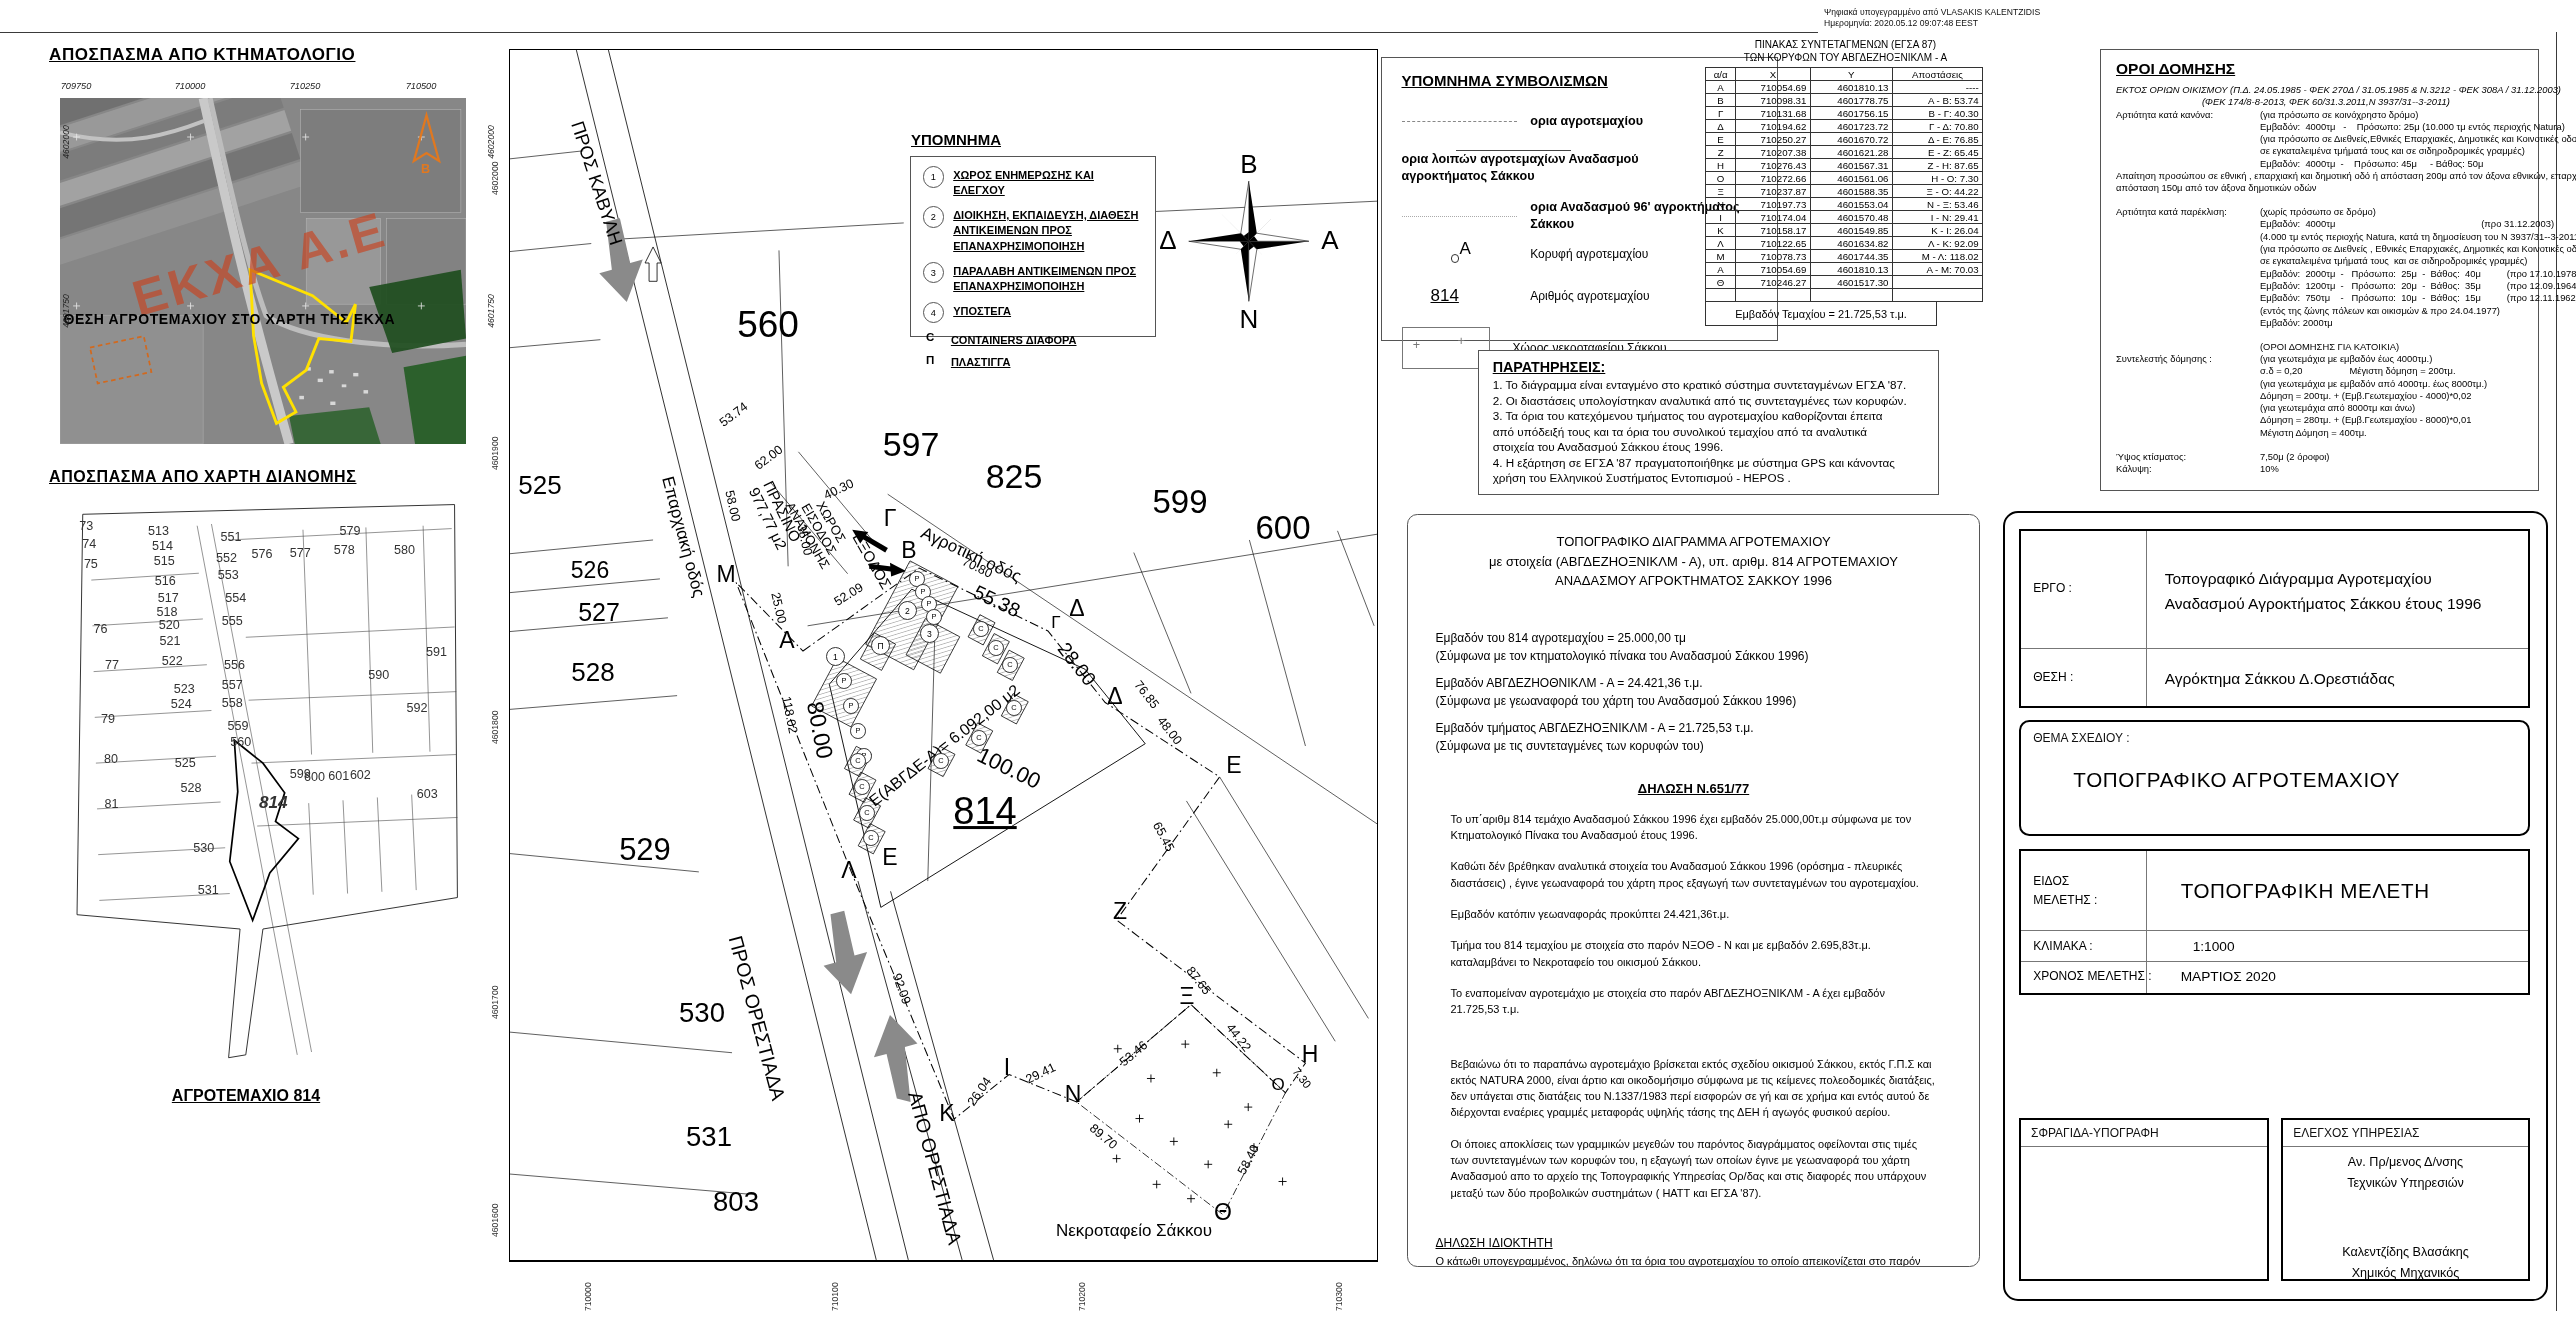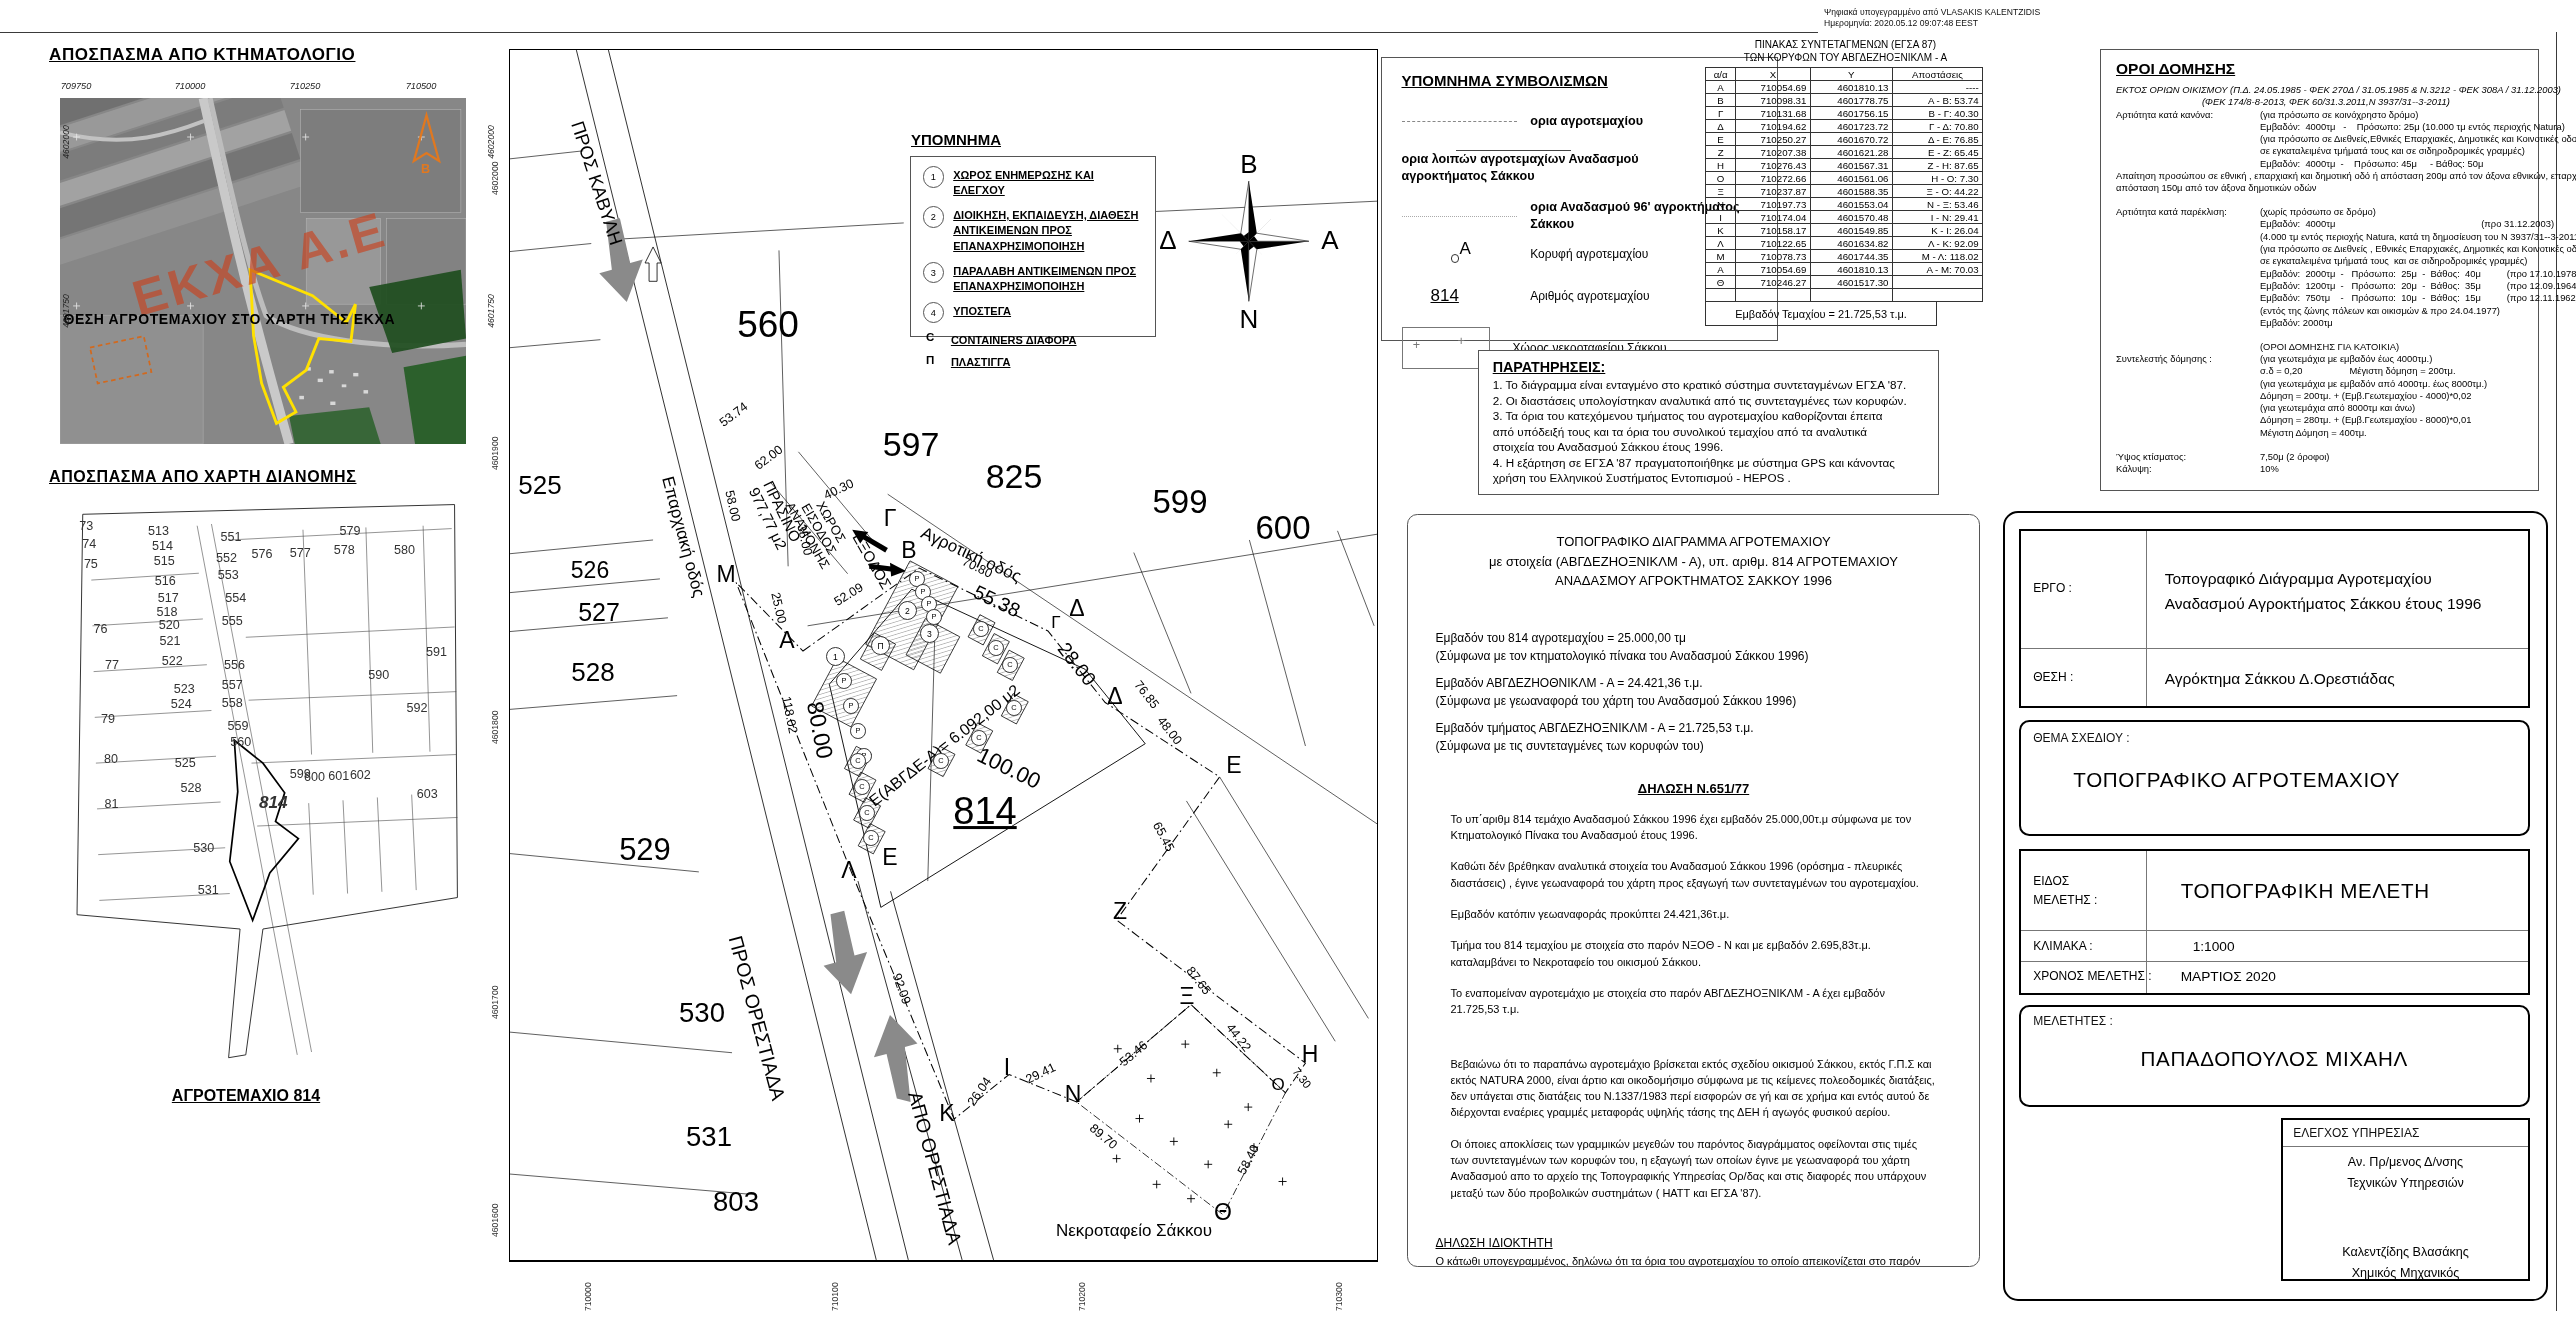--- a/index.html
+++ b/index.html
@@ -754,23 +754,23 @@
       <div class="tb-collbl" style="top:20.6px;white-space:pre-line;line-height:19.5px">ΕΙΔΟΣ
 ΜΕΛΕΤΗΣ :</div>
       <div class="abs big-val" style="left:160px;top:27.5px">ΤΟΠΟΓΡΑΦΙΚΗ ΜΕΛΕΤΗ</div>
       <div class="rule" style="left:0;top:79px;width:507px;border-top:0.9px solid #777"></div>
       <div class="tb-collbl" style="top:88px">ΚΛΙΜΑΚΑ :</div>
       <div class="abs" style="left:172px;top:88px;font-size:13.7px">1:1000</div>
       <div class="rule" style="left:0;top:110px;width:507px;border-top:0.9px solid #777"></div>
       <div class="tb-collbl" style="top:118px">ΧΡΟΝΟΣ ΜΕΛΕΤΗΣ :</div>
       <div class="abs" style="left:160px;top:118px;font-size:13.7px">ΜΑΡΤΙΟΣ 2020</div>
     </div>
-    <div class="tb-rbox" style="left:13.7px;top:492px;width:507px;height:98px">
-      <div class="abs tb-lbl" style="left:12.6px;top:6.9px">ΜΕΛΕΤΗΤΕΣ :</div>
-      <div class="abs big-val ctr" style="left:0;top:40px;width:507px">ΠΑΠΑΔΟΠΟΥΛΟΣ ΜΙΧΑΗΛ</div>
+    <div class="tb-box" style="left:13.7px;top:605px;width:246px;height:159px">
+      <div class="abs tb-lbl" style="left:10.3px;top:5.7px">ΣΦΡΑΓΙΔΑ-ΥΠΟΓΡΑΦΗ</div>
+      <div class="rule" style="left:0;top:26px;width:246px;border-top:0.9px solid #777"></div>
     </div>
     <div class="tb-box" style="left:276px;top:605px;width:245px;height:159px">
       <div class="abs tb-lbl" style="left:10.3px;top:5.7px">ΕΛΕΓΧΟΣ ΥΠΗΡΕΣΙΑΣ</div>
       <div class="rule" style="left:0;top:26px;width:245px;border-top:0.9px solid #777"></div>
       <div id="elx-lines" class="abs" style="left:0;top:32px;width:245px">
           <div class="elx-line">Αν. Πρ/μενος Δ/νσης</div>
           <div class="elx-line">Τεχνικών Υπηρεσιών</div>
           <div class="elx-line">Καλεντζίδης Βλασάκης</div>
           <div class="elx-line">Χημικός Μηχανικός</div>
         </div>

